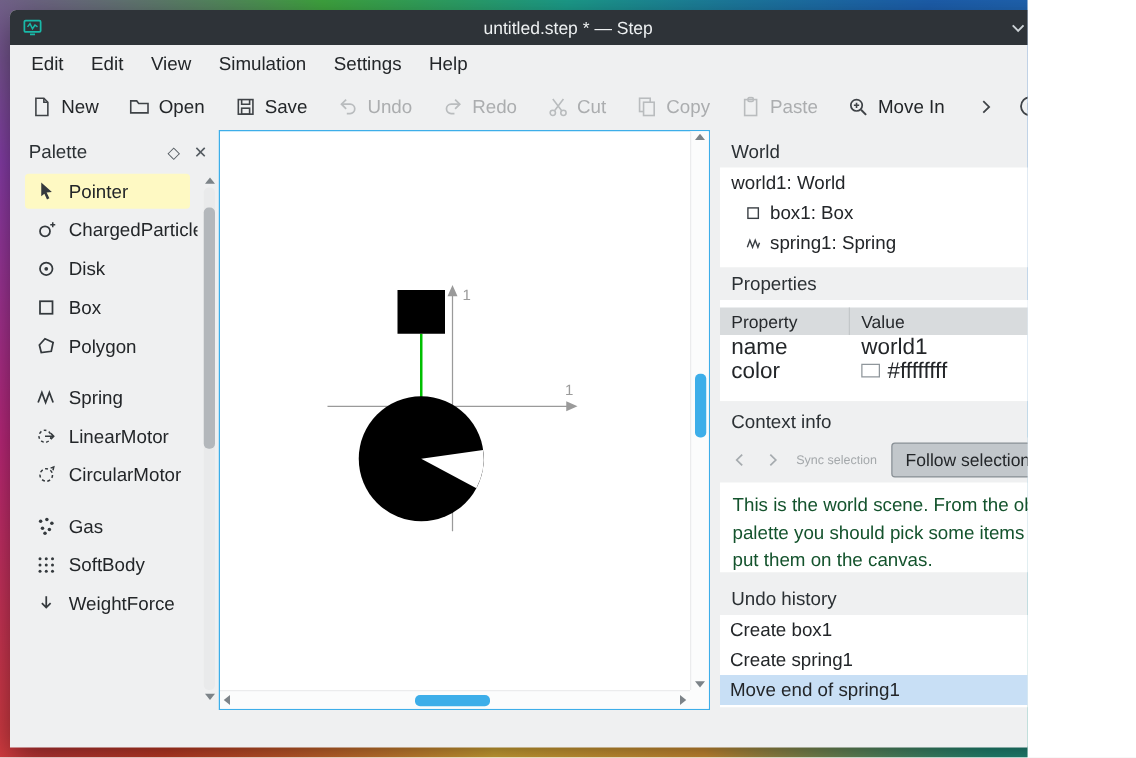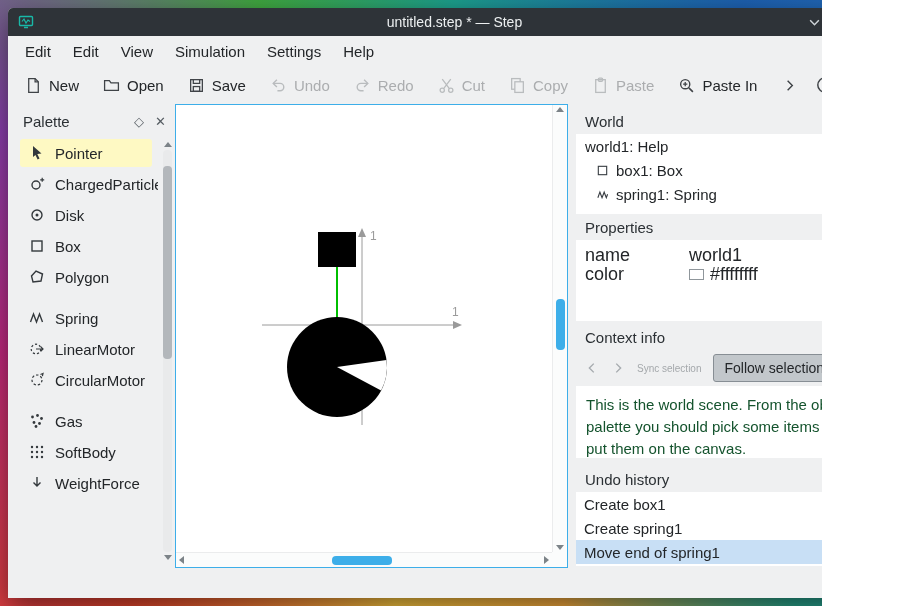--- a/index.html
+++ b/index.html
@@ -204,21 +204,21 @@
             <rect x="6" y="1" width="4" height="3" rx="1" fill="none" stroke="currentColor" stroke-width="1.2"></rect>
           </svg>
         <span>Paste</span>
       </div>
       <div class="tbtn">
         <svg width="17" height="17" viewBox="0 0 16 16">
             <circle cx="6.8" cy="6.8" r="4.3" fill="none" stroke="currentColor" stroke-width="1.3"></circle>
             <path d="M10.2 10.2L14 14" stroke="currentColor" stroke-width="1.5"></path>
             <path d="M6.8 4.8v4M4.8 6.8h4" stroke="currentColor" stroke-width="1.2"></path>
           </svg>
-        <span>Paste In</span>
+        <span>Move In</span>
       </div>
       <div class="spacer"></div>
       <div class="tbtn icon-only">
         <svg width="15" height="15" viewBox="0 0 16 16">
             <path d="M6 3l5 5-5 5" fill="none" stroke="currentColor" stroke-width="1.5"></path>
           </svg>
       </div>
       <div class="tbtn">
         <svg width="18" height="18" viewBox="0 0 16 16">
             <circle cx="8" cy="8" r="6.4" fill="none" stroke="currentColor" stroke-width="1.3"></circle>
@@ -372,21 +372,21 @@
       <div class="rpanel world">
         <div class="dock-header">
           <span>World</span>
           <span class="hdr-icons">
             <span>◇</span>
             <span>✕</span>
           </span>
         </div>
         <div class="body">
           <div class="tree-row">
-            <span>world1: Help</span>
+            <span>world1: World</span>
           </div>
           <div class="tree-row indent">
             <svg width="13" height="13" viewBox="0 0 14 14">
                 <rect x="2.5" y="2.5" width="9" height="9" fill="none" stroke="currentColor" stroke-width="1.2"></rect>
               </svg>
             <span>box1: Box</span>
           </div>
           <div class="tree-row indent">
             <svg width="13" height="13" viewBox="0 0 14 14">
                 <path d="M2 10.5l2.2-6 2.3 6 2.3-6 2.3 6 1.4-3.8" fill="none" stroke="currentColor" stroke-width="1.2"></path>
@@ -406,20 +406,24 @@
       <div class="rpanel props">
         <div class="dock-header">
           <span>Properties</span>
           <span class="hdr-icons">
             <span>◇</span>
             <span>✕</span>
           </span>
         </div>
         <div class="body">
           <div class="props-gap"></div>
+          <div class="props-head">
+            <span class="pc1">Property</span>
+            <span class="pc2">Value</span>
+          </div>
           <div class="prow">
             <span class="pc1">name</span>
             <span class="pc2">world1</span>
           </div>
           <div class="prow">
             <span class="pc1">color</span>
             <span class="pc2">
               <span class="swatch"></span>
               <span>#ffffffff</span>
             </span>

